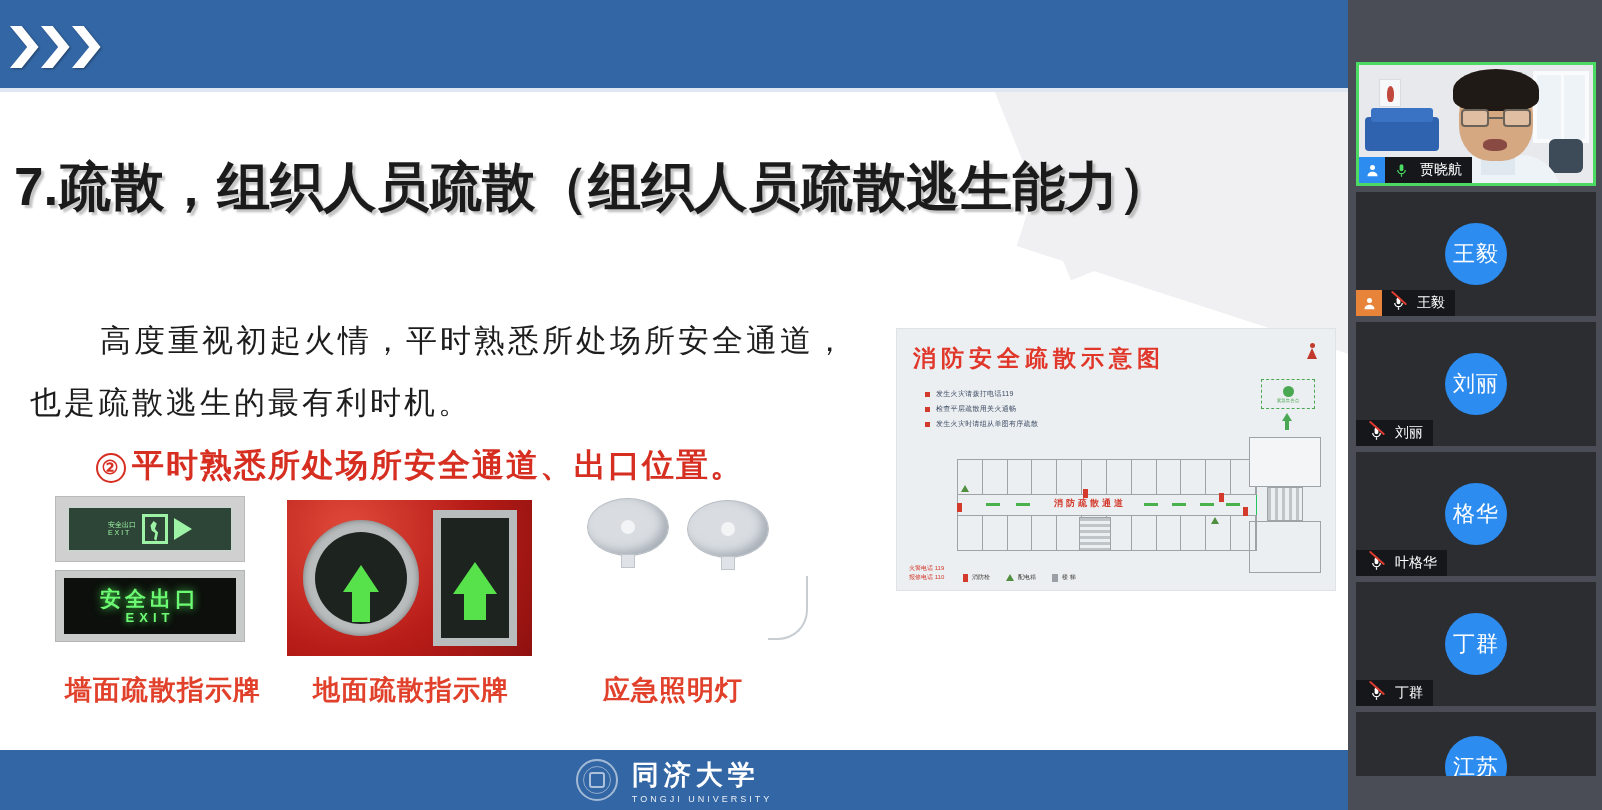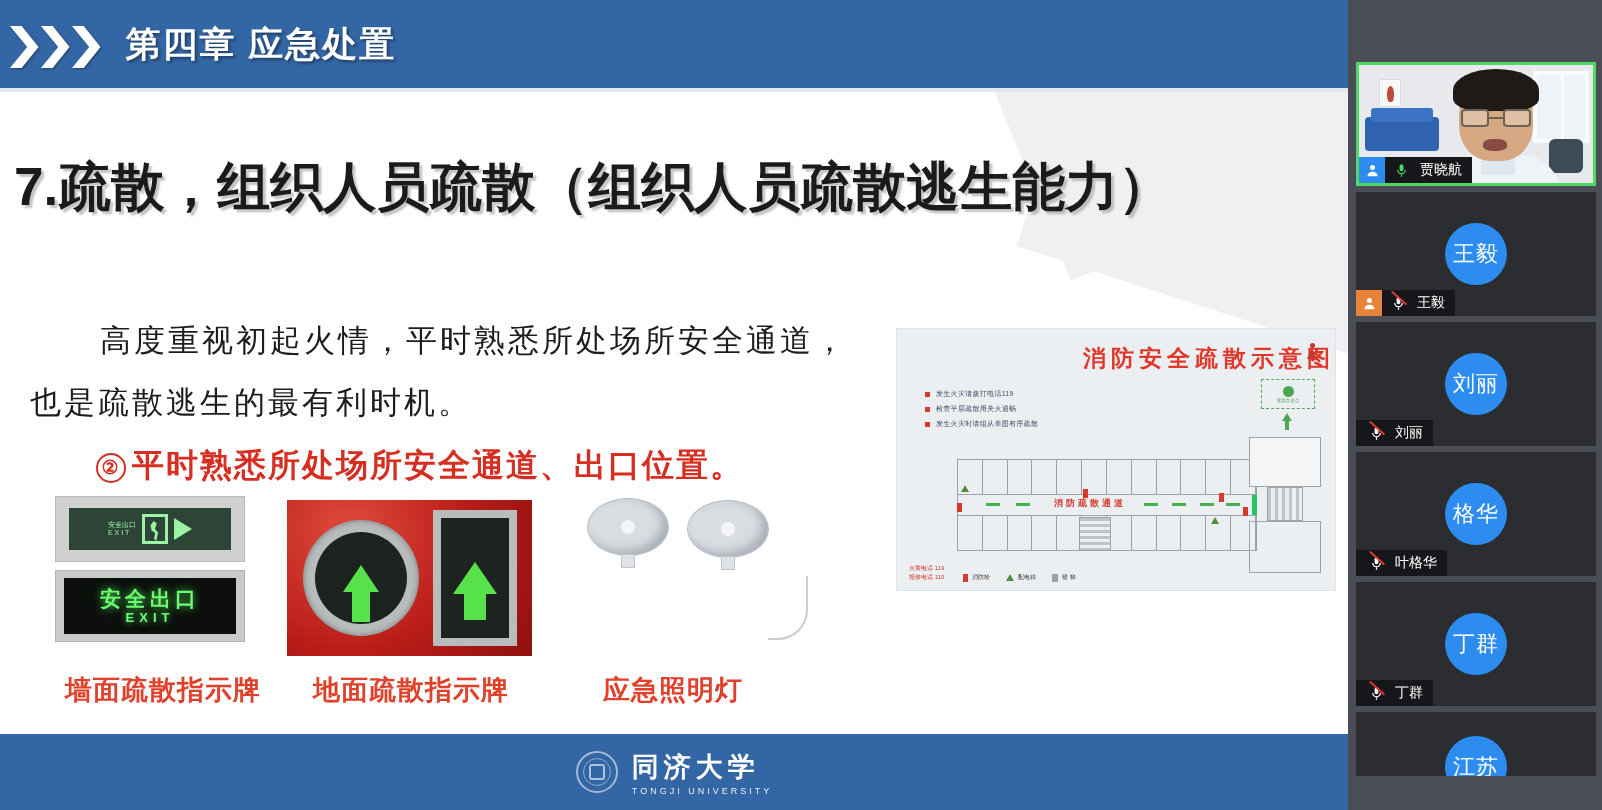--- a/index.html
+++ b/index.html
@@ -106,56 +106,56 @@
   .lamp-socket i { position:absolute; left:16px; top:7px; width:7px;height:7px; border-radius:50%; background:#cf2a1e; }
   .lamp-cord { position:absolute; left:185px; top:78px; width:40px; height:64px; border-right:2px solid #c8cdd2; border-bottom:2px solid #c8cdd2; border-bottom-right-radius:30px; }
 
   .captions { position:absolute; left: 55px; top: 672px; width: 760px; height: 40px; }
   .caption { position:absolute; color:#e1402b; font-size:27px; font-weight:700; letter-spacing:1px;
              font-family:"Liberation Serif","DejaVu Serif", serif; white-space:nowrap; }
   .cap1 { left: 10px; } .cap2 { left: 258px; } .cap3 { left: 548px; }
 
   
   .diagram { position:absolute; left: 896px; top: 328px; width: 440px; height: 263px; background:#eceff1; border:1px solid #e0e3e5; overflow:hidden; }
-  .diag-title { position:absolute; left:0; right:0; top: 14px; text-align:right; color:#e0372a; font-size:23px; font-weight:700; letter-spacing:5px;
+  .diag-title { position:absolute; left:0; right:0; top: 14px; text-align:left; color:#e0372a; font-size:23px; font-weight:700; letter-spacing:5px;
                 font-family:"Liberation Serif","DejaVu Serif",serif;padding-left:16px; }
   .diag-notes { position:absolute; left: 28px; top: 60px; }
   .diag-note { display:flex; align-items:center; gap:6px; margin-bottom:5px; }
   .diag-note b { width:5px; height:5px; background:#d33a2c; display:inline-block; }
   .diag-note span { font-size:7px; color:#3b4a63; letter-spacing:.3px; white-space:nowrap; }
   .diag-assembly { position:absolute; right: 20px; top: 50px; width:54px; height:30px; border:1px dashed #4aa853; display:flex;flex-direction:column;align-items:center;justify-content:center; }
   .diag-assembly i { width:11px;height:11px;border-radius:50%;background:#4aa853; }
   .diag-assembly span { font-size:4.5px; color:#4aa853; margin-top:1px; white-space:nowrap; }
   .diag-green-arrow { position:absolute; right:43px; top:84px; width:0;height:0;border-left:5px solid transparent;border-right:5px solid transparent;border-bottom:8px solid #4aa853; }
   .diag-green-arrow:after{content:"";position:absolute;left:-2px;top:8px;width:4px;height:9px;background:#4aa853;}
   .plan { position:absolute; left: 60px; top: 130px; width: 300px; height: 92px; }
   .plan .row { position:absolute; left:0; width:300px; height:36px; border:1px solid #9ea3a8; display:flex; }
   .plan .row.r1 { top:0; } .plan .row.r2 { top:56px; }
   .plan .row i { flex:1; border-right:1px solid #9ea3a8; }
-  .plan .corridor { position:absolute; left:0; top:36px; width:300px; height:20px; border-left:1px solid #9ea3a8; border-right:5px solid #22c55e; }
+  .plan .corridor { position:absolute; left:0; top:36px; width:300px; height:20px; border-left:1px solid #9ea3a8; border-right:1px solid #22c55e; }
   .corridor-text { position:absolute; left:96px; top:2px; font-size:9px; color:#d33a2c; font-weight:700; letter-spacing:3px; }
   .corr-dash { position:absolute; top:8px; width:14px; height:3px; background:#49b24f; }
   .plan .stairs { position:absolute; left:122px; top:58px; width:32px; height:34px; background:repeating-linear-gradient(to bottom,#bfc4c9 0 3px,#eceff1 3px 6px); border:1px solid #9ea3a8; }
   .plan .blockA { position:absolute; left:292px; top:-22px; width:72px; height:50px; border:1px solid #9ea3a8; background:#f3f5f6; }
   .plan .blockB { position:absolute; left:310px; top:28px; width:36px; height:34px; background:repeating-linear-gradient(to right,#bfc4c9 0 3px,#eceff1 3px 7px); border:1px solid #9ea3a8; }
   .plan .blockC { position:absolute; left:292px; top:62px; width:72px; height:52px; border:1px solid #9ea3a8; }
   .mk { position:absolute; width:5px; height:9px; background:#d33a2c; }
   .mkg { position:absolute; width:0;height:0;border-left:4px solid transparent;border-right:4px solid transparent;border-bottom:7px solid #4f8f3f; }
   .diag-person { position:absolute; right: 18px; top: 14px; width:10px; height:16px; }
   .diag-person i { position:absolute; left:3px; top:0; width:5px;height:5px;border-radius:50%;background:#c0392b; }
   .diag-person b { position:absolute; left:0; top:5px; width:0;height:0;border-left:5px solid transparent;border-right:5px solid transparent;border-bottom:11px solid #c0392b; }
   .diag-legend { position:absolute; left: 66px; bottom: 8px; width: 360px; display:flex; align-items:center; gap:16px; }
   .lg { display:flex; align-items:center; gap:4px; }
   .lg span { font-size:6px; color:#44403f; white-space:nowrap; }
   .lg .sq-r { width:5px;height:8px;background:#d33a2c;display:inline-block; }
   .lg .tri-g { width:0;height:0;border-left:4px solid transparent;border-right:4px solid transparent;border-bottom:7px solid #4f8f3f;display:inline-block; }
   .lg .bar-g { width:6px;height:8px;background:#9aa0a6;display:inline-block; }
   .diag-phone { position:absolute; left: 12px; bottom: 8px; font-size:6px; color:#d33a2c; line-height:9px; }
 
-  .slide-footer { position:absolute; left:0; bottom:0; width:100%; height: 76px; background:#3366a4; display:flex; align-items:center; justify-content:center; gap:14px; }
+  .slide-footer { position:absolute; left:0; bottom:0; width:100%; height: 60px; background:#3366a4; display:flex; align-items:center; justify-content:center; gap:14px; }
   .tj-seal { width:42px; height:42px; border-radius:50%; border:2px solid rgba(255,255,255,.55); position:relative; display:flex;align-items:center;justify-content:center; }
   .tj-seal:after { content:""; position:absolute; inset:5px; border-radius:50%; border:1px solid rgba(255,255,255,.45); }
   .tj-seal i { width:16px;height:16px;border-radius:3px;border:2px solid rgba(255,255,255,.6); }
   .tj-names { display:flex; flex-direction:column; align-items:flex-start; }
   .tj-cn { color:#fff; font-size:27px; font-weight:700; letter-spacing:5px; font-family:"Liberation Serif","DejaVu Serif",serif; }
   .tj-en { color:rgba(255,255,255,.9); font-size:9px; letter-spacing:3px; margin-top:1px; }
 
   
   .panel { position:relative; width: 254px; height: 810px; background:#4a4d55; padding: 2px 0 0 8px; }
   .tile { position: relative; width: 240px; background:#2b2d31; margin-bottom: 6px; overflow:hidden; }
@@ -210,21 +210,20 @@
         <i class="poly1"></i>
           <i class="poly2"></i>
       </div>
 
       <div class="slide-header">
         <div class="chev-group">
           <span>❯</span>
             <span>❯</span>
             <span>❯</span>
         </div>
-        <div class="header-title">第四章 应急处置</div>
       </div>
       <div class="header-underline"></div>
 
       <div class="slide-title">7.疏散，组织人员疏散（组织人员疏散逃生能力）</div>
 
       <div class="para para-l1">高度重视初起火情，平时熟悉所处场所安全通道，</div>
       <div class="para para-l2">也是疏散逃生的最有利时机。</div>
 
       <div class="para-red">
         <span class="circ-num">②</span><span>平时熟悉所处场所安全通道、出口位置。</span>

